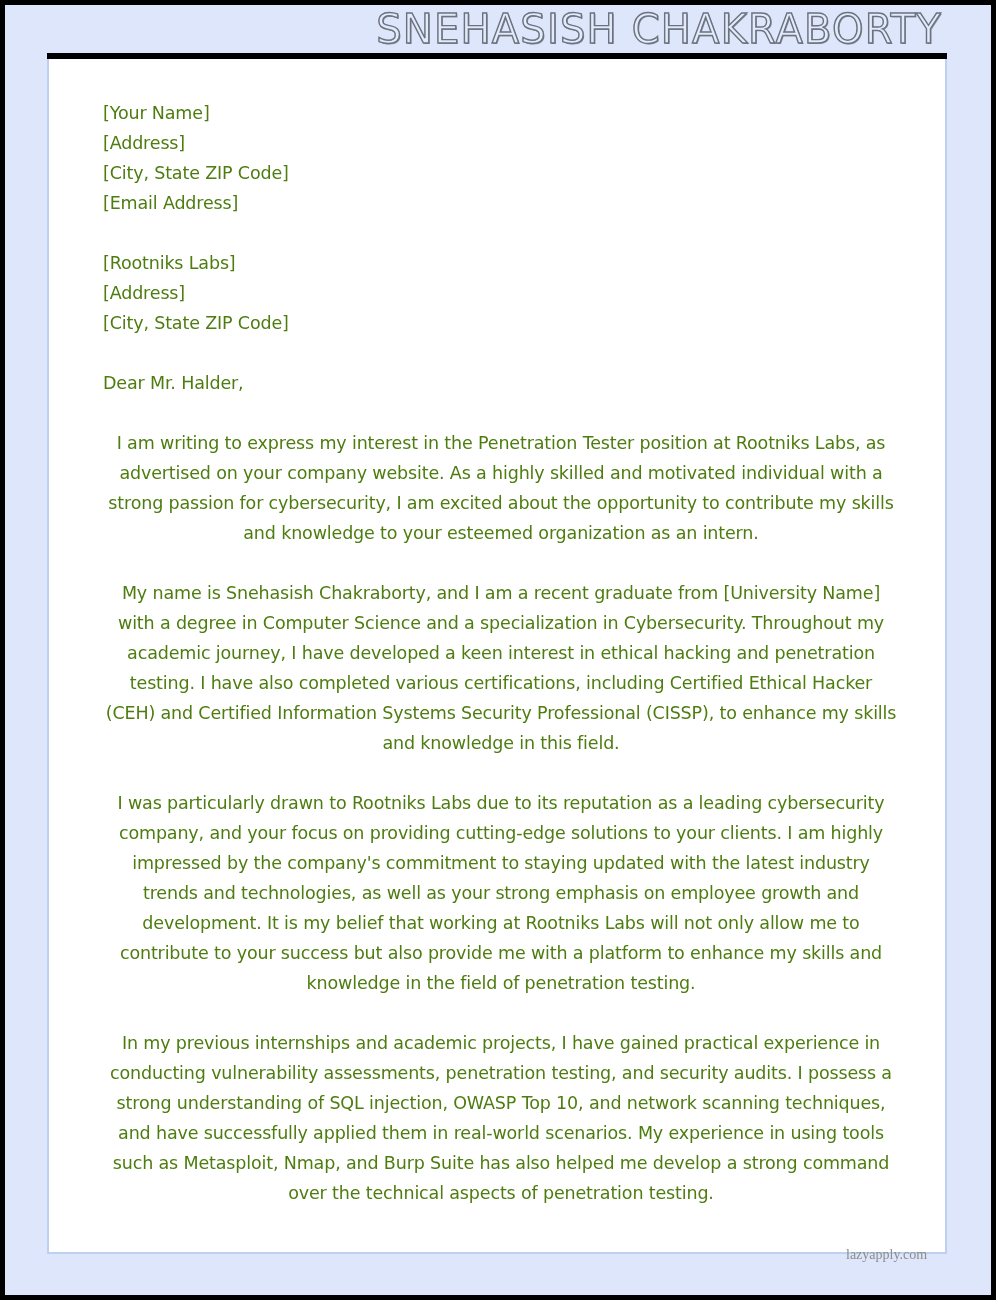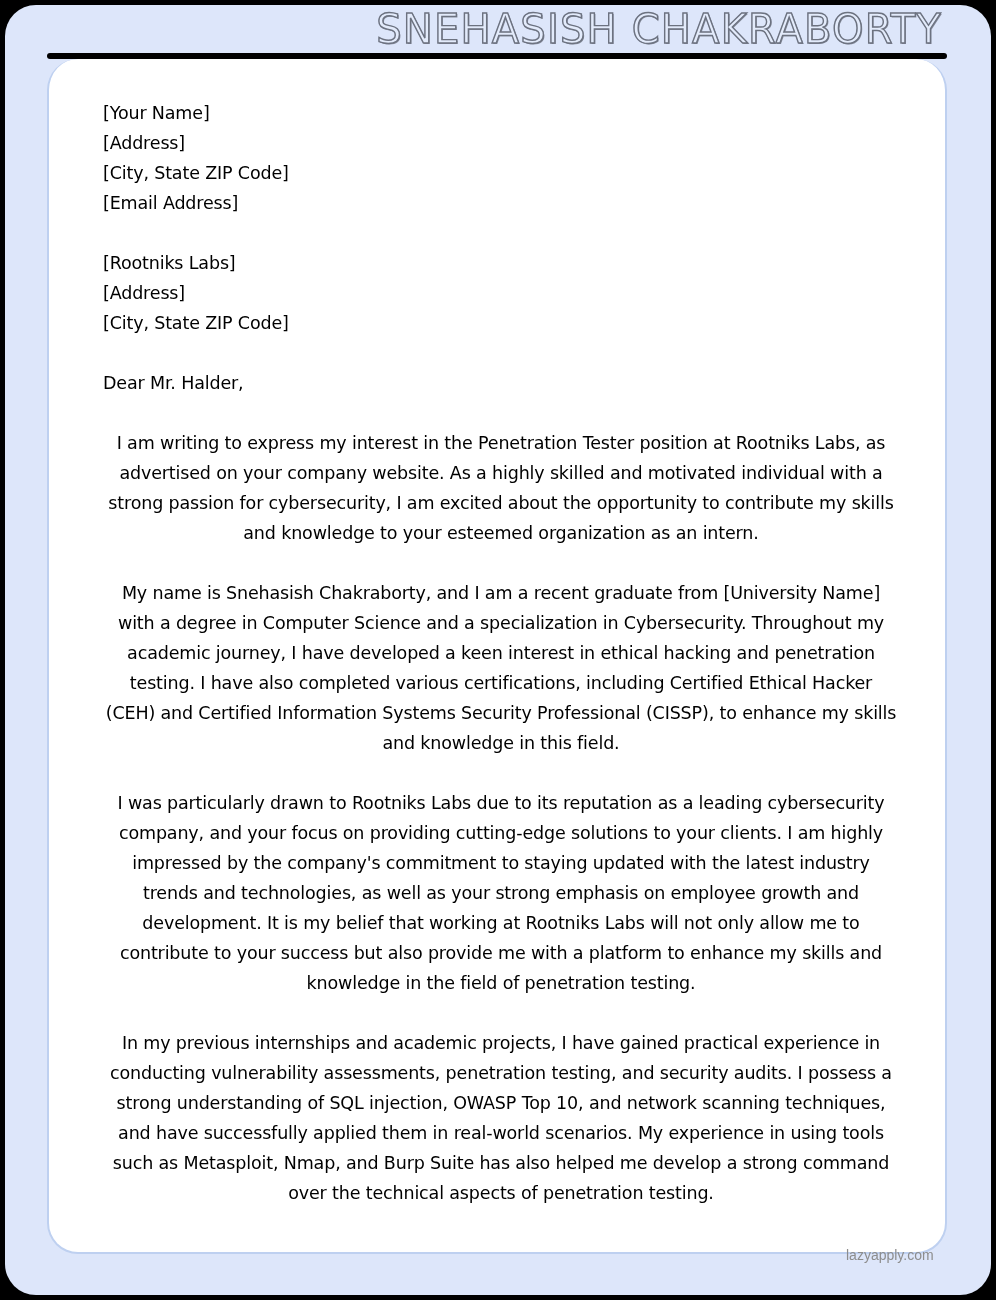--- a/index.html
+++ b/index.html
@@ -1,15 +1,15 @@
 <!DOCTYPE html>
 <html><head>
 <meta charset="utf-8">
 <style>
-  * { box-sizing: border-box; margin: 0; padding: 0; border-radius: 31px; }
+  * { box-sizing: border-box; margin: 0; padding: 0; }
 
   html, body {
     width: 996px;
     height: 1300px;
     overflow: hidden;
   }
 
   body {
     font-family: "DejaVu Sans", sans-serif;
     background: #000000;
@@ -86,21 +86,21 @@
   
   .letter-body {
     position: absolute;
     left: 42px;
     top: 54px;
     width: 900px;
     padding: 39px 48px 0 56px;
     font-family: "DejaVu Sans", sans-serif;
     font-size: 17.5px;
     line-height: 30px;
-    color: #000000;
+    color: #4d7c0f;
     letter-spacing: -0.15px;
   }
 
   .addr-line {
     white-space: nowrap;
   }
 
   .block-gap {
     height: 30px;
   }
@@ -111,21 +111,21 @@
 
   .para {
     text-align: center;
   }
 
   
   .watermark {
     position: absolute;
     left: 841px;
     top: 1241px;
-    font-family: Liberation Sans, sans-serif;
+    font-family: Liberation Serif, serif;
     font-size: 14px;
     line-height: 18px;
     color: #8d8d8d;
     white-space: nowrap;
     pointer-events: none;
   }
 </style>
 </head>
 <body>
 

